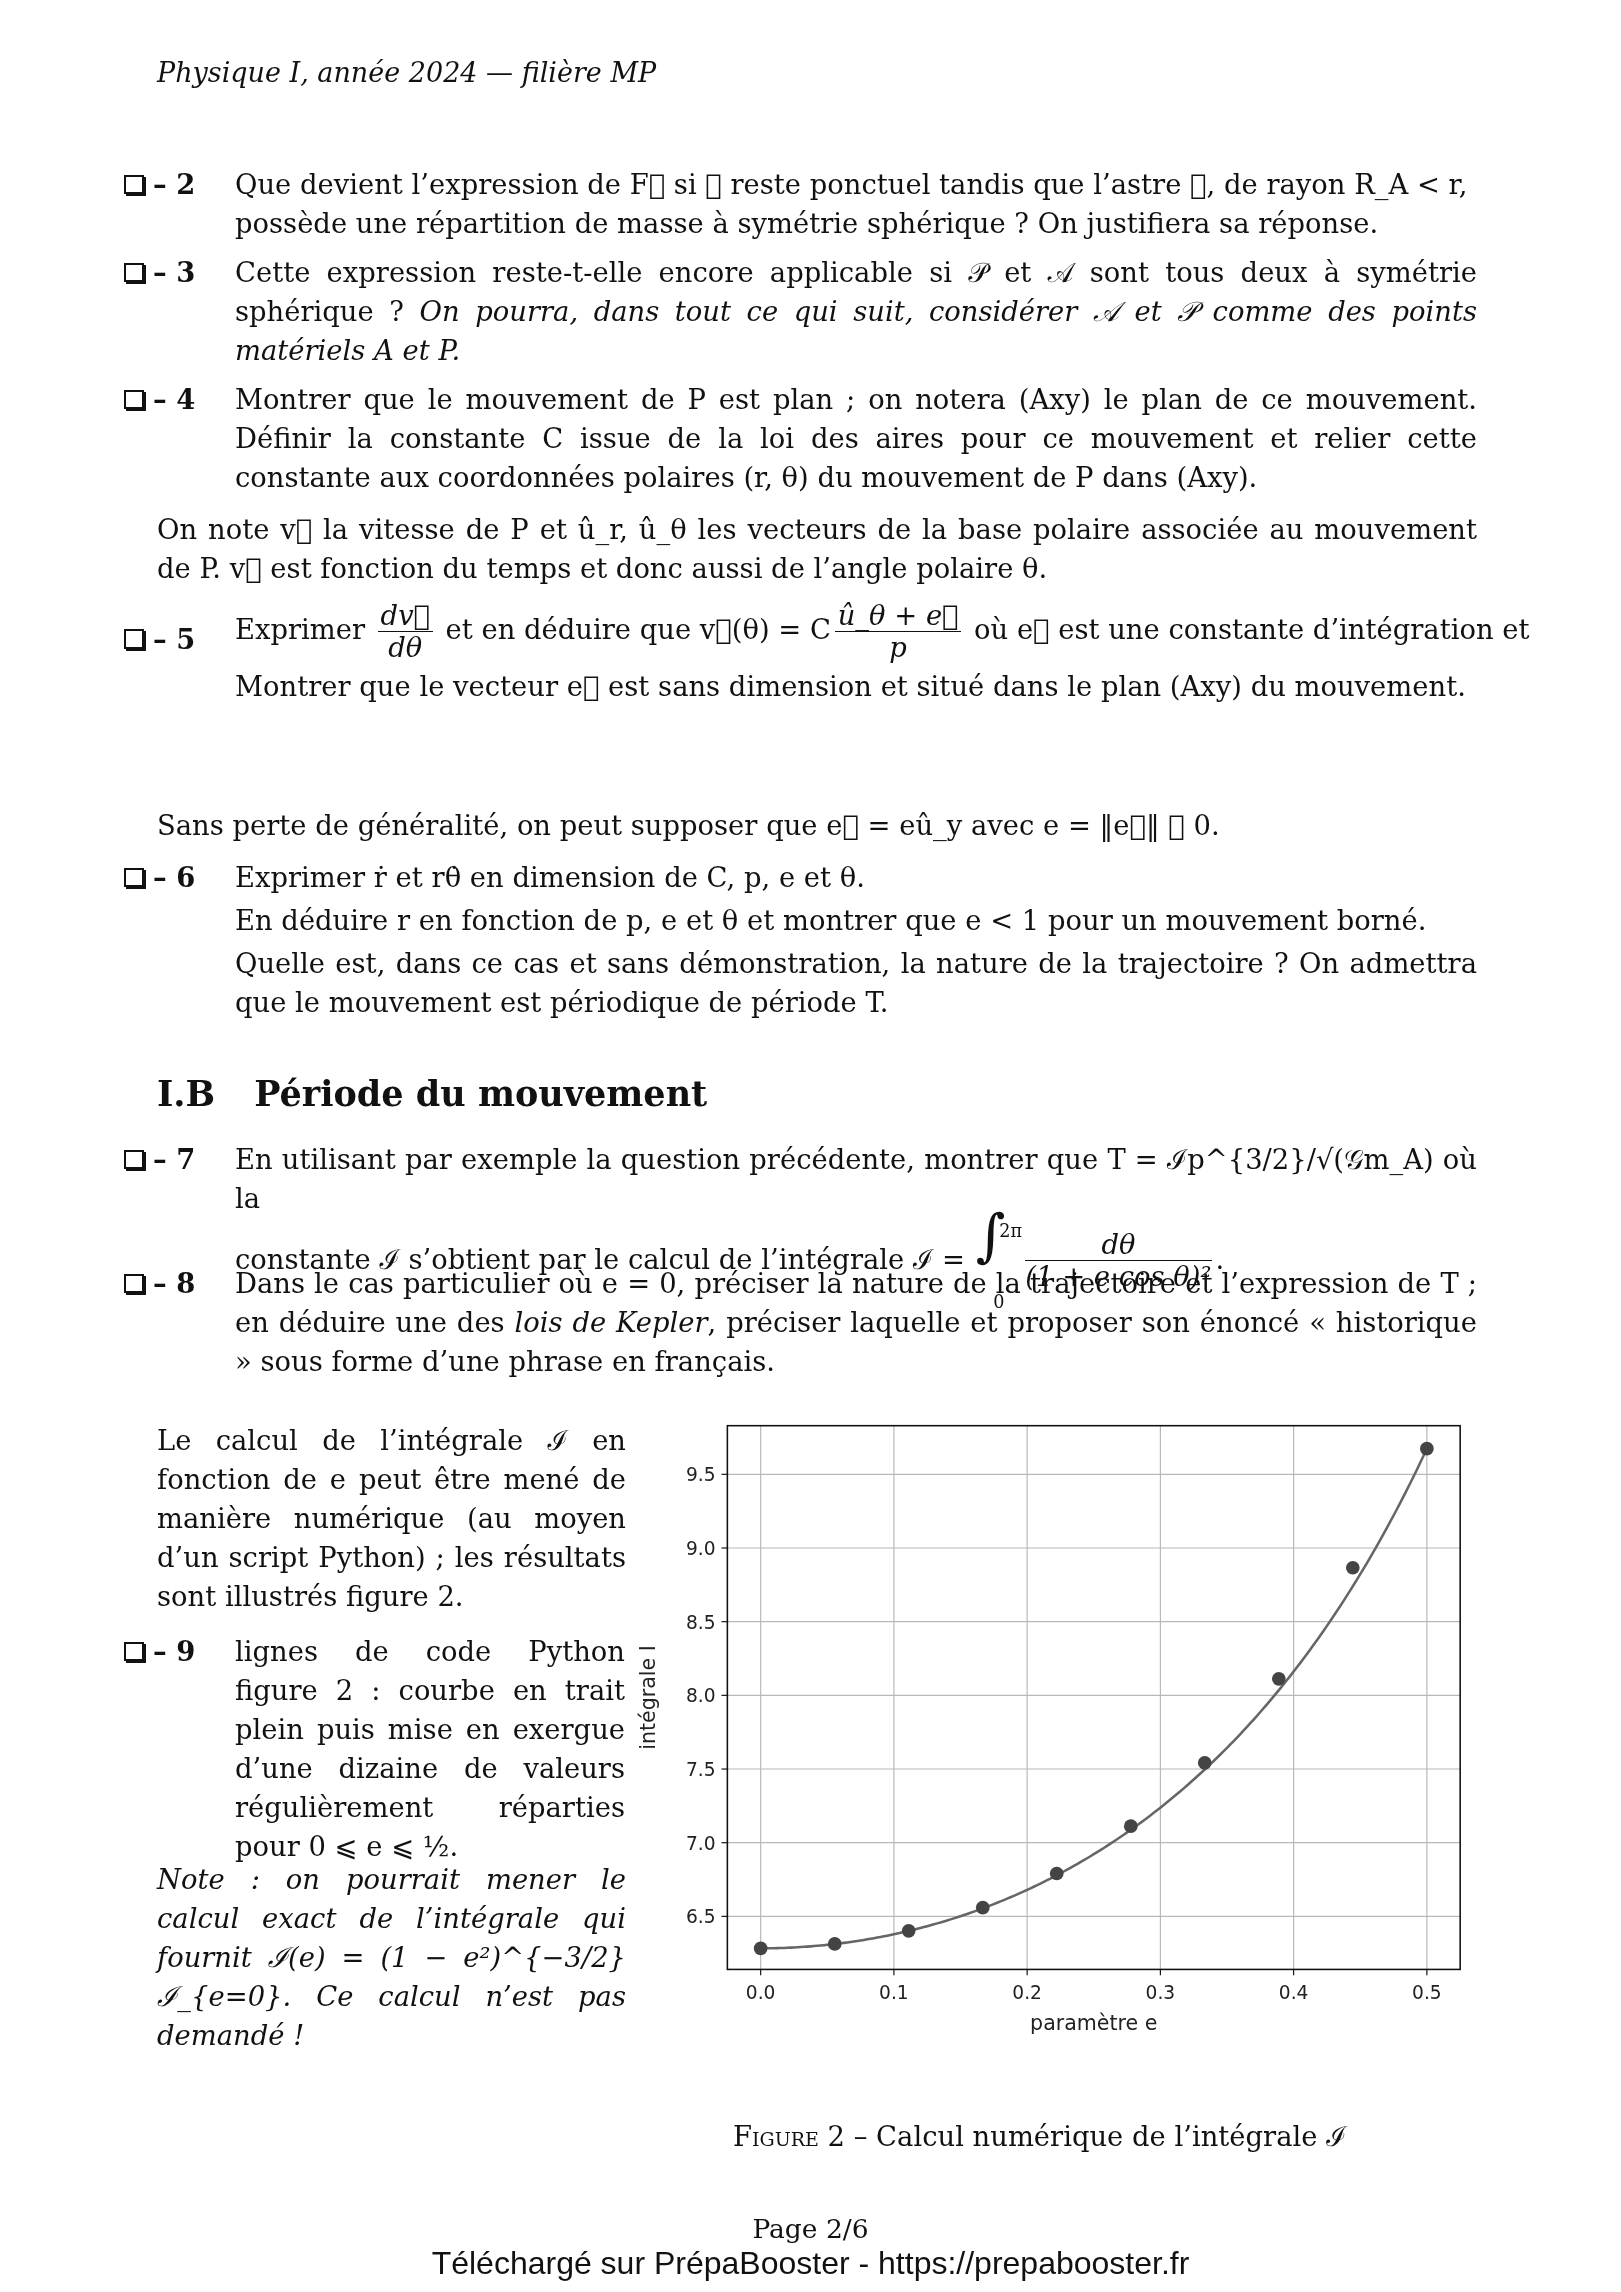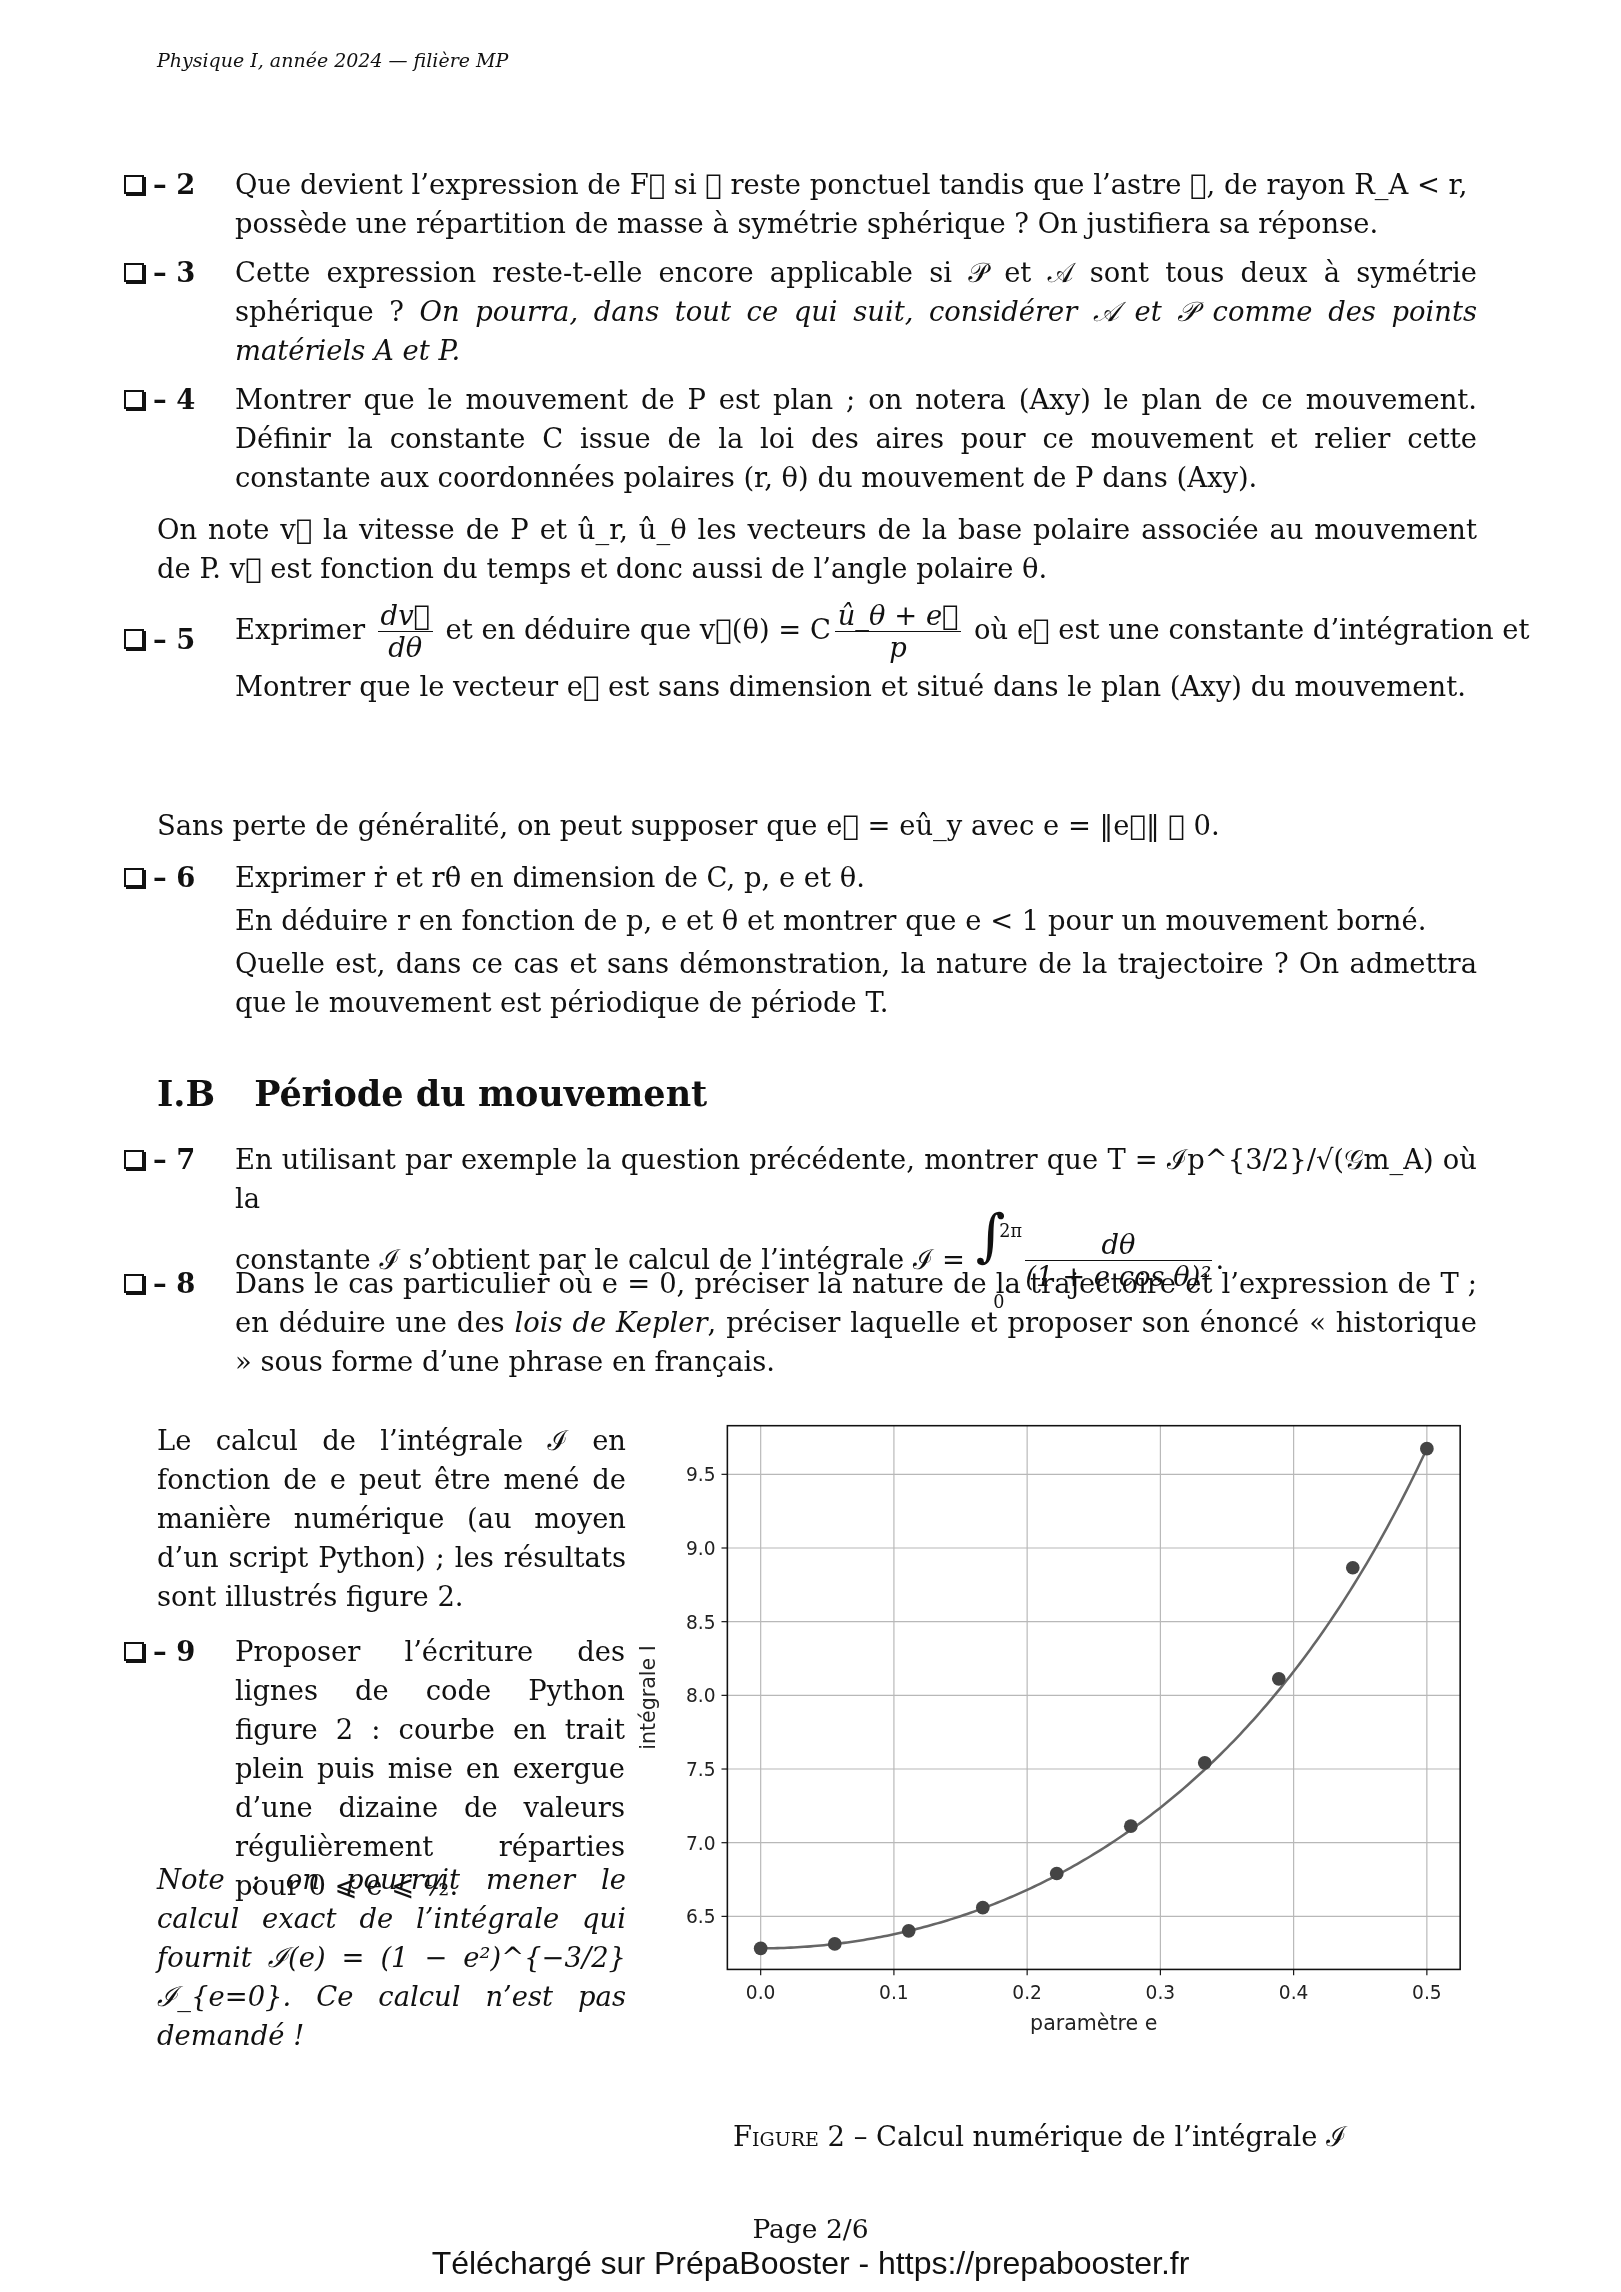--- a/index.html
+++ b/index.html
@@ -1,19 +1,19 @@
 <!DOCTYPE html>
 <html><head>
 <meta charset="utf-8">
 <style>
   html, body { margin:0; padding:0; background:#ffffff; }
   body { width:1621px; height:2293px; position:relative; overflow:hidden;
          font-family:"DejaVu Serif", "Liberation Serif", serif; color:#111; }
   .abs { position:absolute; }
-  .hdr { left:157px; top:49px; font-style:italic; font-size:19px; }
+  .hdr { left:157px; top:57px; font-style:italic; font-size:27px; }
   .q { position:absolute; left:124px; width:1353px; font-size:27.4px; line-height:39px; }
   .q .box { position:absolute; left:0; top:9.8px; width:15.7px; height:15.7px; border:2px solid #111;
             box-shadow:2px 2px 0 #111; }
   .q .num { position:absolute; left:29px; top:0; font-weight:bold; white-space:nowrap; }
   .q .txt { margin-left:111px; text-align:justify; }
   .q .txt p { margin:0; }
   .par { position:absolute; left:157px; width:1320px; font-size:27.4px; line-height:39px; text-align:justify; }
   .par p { margin:0; }
   .sec { position:absolute; left:157px; top:1073px; font-size:35px; font-weight:bold; }
   .sec span { margin-right:39px; }
@@ -138,21 +138,20 @@
 </div>
 
 <div class="col" style="top:1421px">
   <p>Le calcul de l’intégrale ℐ en fonction de e peut être mené de manière numérique (au moyen d’un script Python) ; les résultats sont illustrés figure 2.</p>
 </div>
 
 <div class="q9" style="top:1632px">
   <span class="box"></span>
   <span class="num">– 9</span>
   <div class="txt">
-    <div>Proposer l’écriture des</div>
     <div>lignes de code Python</div>
     <div>figure 2 : courbe en trait</div>
     <div>plein puis mise en exergue</div>
     <div>d’une dizaine de valeurs</div>
     <div>régulièrement réparties</div>
     <div class="last">pour 0 ⩽ e ⩽ ½.</div>
   </div>
 </div>
 
 <div class="note">Note : on pourrait mener le calcul exact de l’intégrale qui fournit ℐ(e) = (1 − e²)^{−3/2} ℐ_{e=0}. Ce calcul n’est pas demandé !</div>

